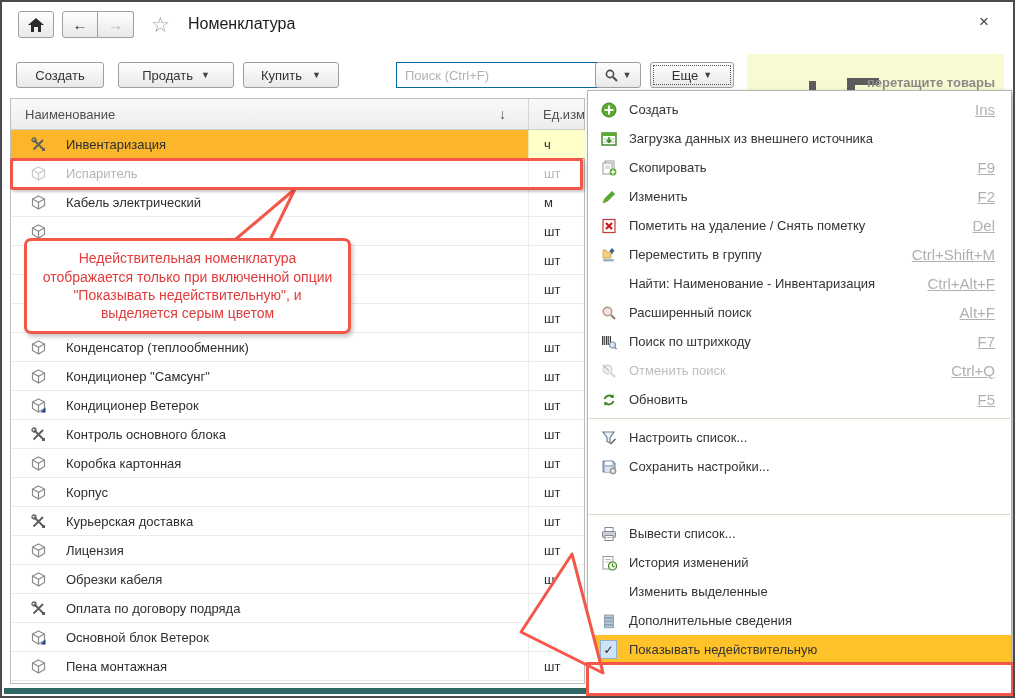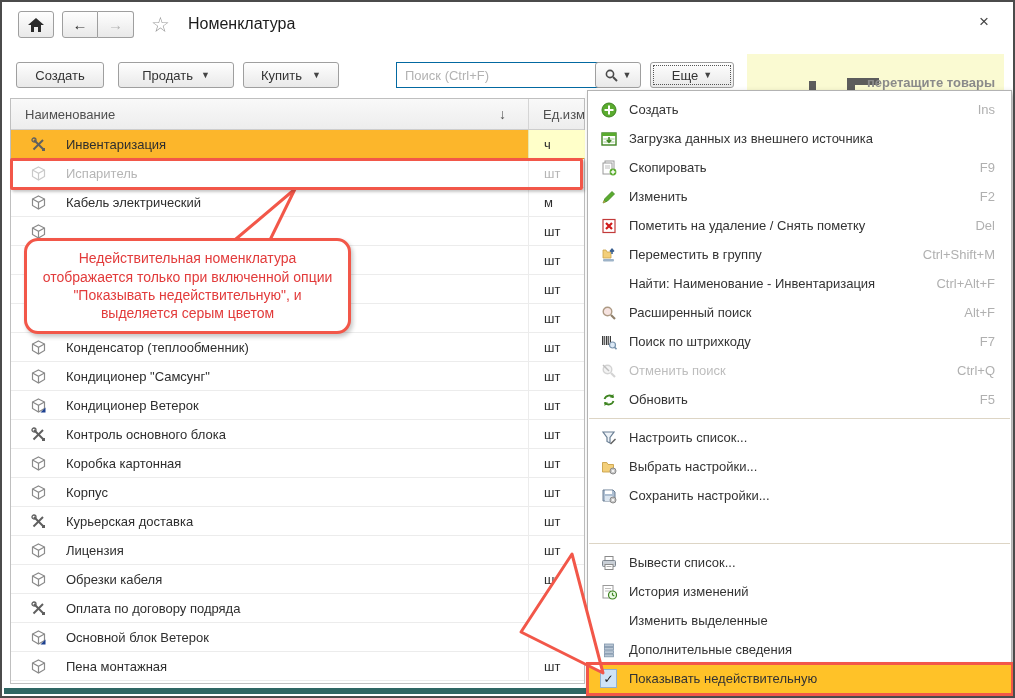--- a/index.html
+++ b/index.html
@@ -58,31 +58,31 @@
   .trow.selected { background:#fcb62b; border-bottom-color:#e8a31d; }
   .trow.selected .runit { background:#ffffc9; border-left-color:#e8e8b0; }
   .trow.inactive { color:#b5b5b5; }
   .trow.inactive .ricon { opacity:.45; }
 
   
   .menu { position:absolute; left:585px; top:88px; width:425px; height:604px; background:#fff;
           border:1px solid #b3b3b3; box-shadow:3px 3px 6px rgba(0,0,0,.3); z-index:30; padding-top:4px; }
   .mitem { height:29px; display:flex; align-items:center; padding:0 16px 0 12px; font-size:13px; color:#333; position:relative; }
   .mitem .micon { width:17px; height:17px; margin-right:12px; flex:0 0 17px; display:flex; align-items:center; justify-content:center; }
-  .mitem .mshort { margin-left:auto; color:#b0b0b0; font-size:13px; }
+  .mitem .mshort { margin-left:auto; color:#b0b0b0; font-size:15px;text-decoration:underline; }
   .mitem.disabled { color:#bdbdbd; }
   .mitem.disabled .micon { opacity:.5; filter:grayscale(1); }
   .mitem.highlighted { background:#ffc228; }
   .msep { border-top:1px solid #ddd5c5; margin:4px 1px; }
   .mcheckbox { width:19px; height:19px; background:#cfe3f6; border:1px solid #8fb0cf; display:flex;
                align-items:center; justify-content:center; font-size:12px; font-weight:bold; color:#1a1a1a; }
 
   
   .overlay-svg { position:absolute; inset:0; width:100%; height:100%; z-index:40; pointer-events:none; }
-  .callout { position:absolute; background:#fff; border:3px solid #f25749; border-radius:14px; color:#e23b3b;
+  .callout { position:absolute; background:#fff; border:3px solid #f25749; border-radius:7px; color:#e23b3b;
              font-size:14px; text-align:center; display:flex; align-items:center; justify-content:center;
              padding:6px 10px; line-height:1.32; z-index:41; box-shadow:2px 3px 4px rgba(0,0,0,.22); }
   .callout1 { left:22px; top:236px; width:327px; height:96px; }
   .callout2 { left:333px; top:538px; width:246px; height:97px; }
   .redrect { position:absolute; border:3px solid #f25749; z-index:45; box-shadow:2px 2px 3px rgba(0,0,0,.22); pointer-events:none; }
   .redrect1 { left:8px; top:156px; width:573px; height:32px; border-radius:2px; }
   .redrect2 { left:584px; top:660px; width:428px; height:34px; }
 
   .footer-strip { position:absolute; left:2px; right:2px; bottom:2px; height:6px; background:#2e6663; z-index:28; }
 </style>
@@ -488,30 +488,20 @@
           <svg width="16" height="16" viewBox="0 0 16 16">
             <path d="M2 2 L13 2 L9 7.5 L9 13 L6 11.5 L6 7.5 Z" fill="#eef3f8" stroke="#6a7f94" stroke-width="1.2"></path>
             <path d="M9 13.5 L14 8.5 L15 9.5 L10 14.5 Z" fill="#5f5f5f"></path>
           </svg>
         </span>
         <span>Настроить список...</span>
       </div>
       <div class="mitem">
         <span class="micon">
           <svg width="16" height="16" viewBox="0 0 16 16">
-            <path d="M1.5 3.5 L1.5 13 L12.5 13 L12.5 5.5 L7 5.5 L5.8 3.5 Z" fill="#f3cf7a" stroke="#c9a24a" stroke-width="0.9"></path>
-            <circle cx="12" cy="12" r="3" fill="#c8c8c8" stroke="#8a8a8a"></circle>
-            <circle cx="12" cy="12" r="1.1" fill="#fff"></circle>
-          </svg>
-        </span>
-        <span>Выбрать настройки...</span>
-      </div>
-      <div class="mitem">
-        <span class="micon">
-          <svg width="16" height="16" viewBox="0 0 16 16">
             <path d="M2 2 L12 2 L14 4 L14 13 L2 13 Z" fill="#aebfd2" stroke="#6a7f94"></path>
             <rect x="4" y="2.5" width="7" height="3.5" fill="#fff"></rect>
             <rect x="4" y="8" width="8" height="5" fill="#dce6f0"></rect>
             <circle cx="12" cy="12" r="3" fill="#c8c8c8" stroke="#8a8a8a"></circle>
             <circle cx="12" cy="12" r="1.1" fill="#fff"></circle>
           </svg>
         </span>
         <span>Сохранить настройки...</span>
       </div>
       <div class="mitem">

